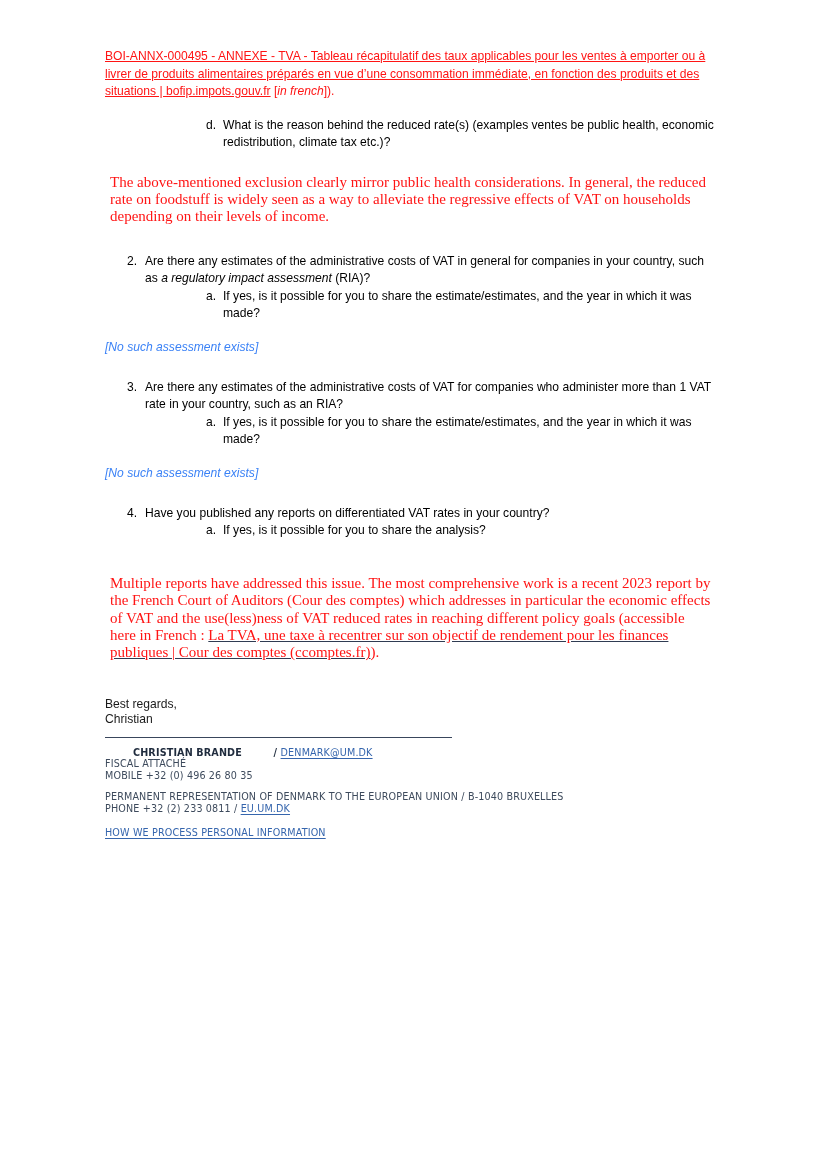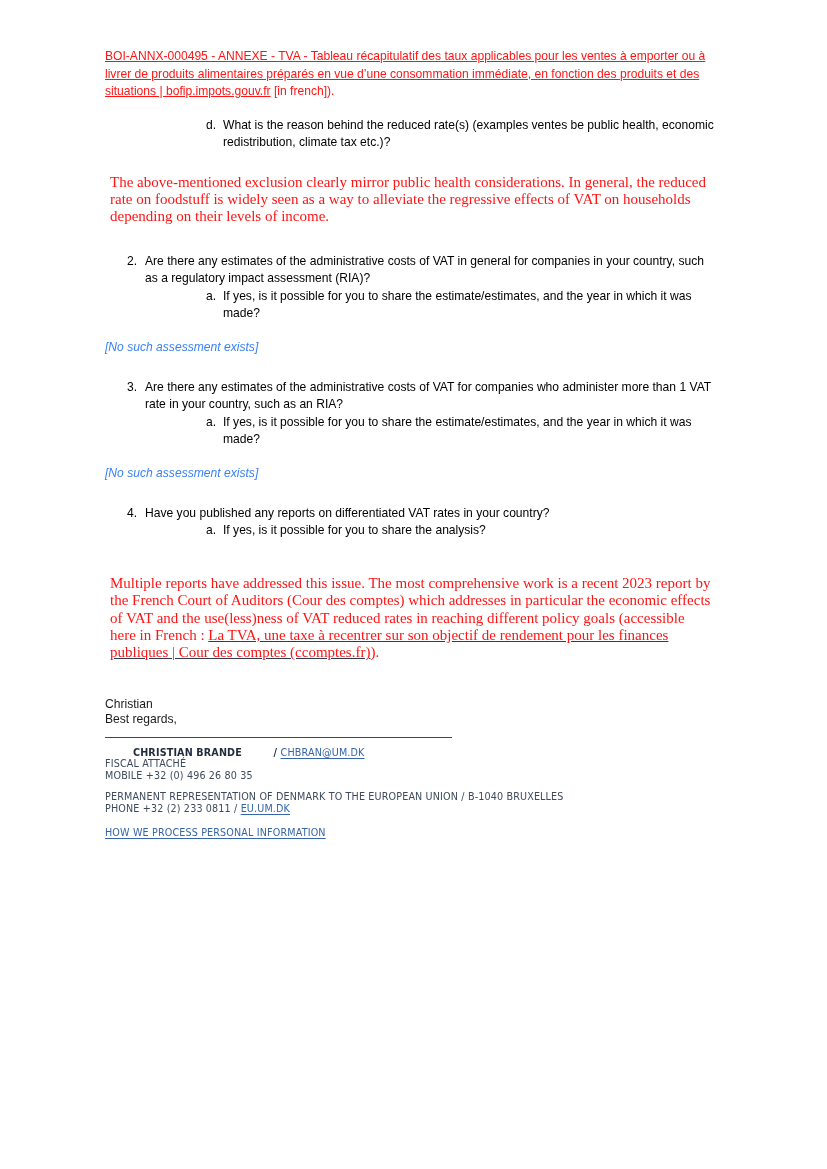--- a/index.html
+++ b/index.html
@@ -18,21 +18,21 @@
     background: #ffffff;
     margin: 0 auto;
     overflow: hidden;
   }
   .content {
     position: absolute;
     left: 105px;
     top: 48px;
     width: 612px;
   }
-  .ital { }
+  .ital { font-style: italic; }
 
   
   .toplink {
     font-size: 12.1px;
     line-height: 17.6px;
     color: #ff1414;
     margin: 0 0 16px 0;
     text-align: left;
   }
   .toplink .u {
@@ -208,26 +208,26 @@
       <span class="mk">a.</span>
       <span>If yes, is it possible for you to share the analysis?</span>
     </div>
 
     <div class="sp-30"></div>
 
     <p class="answer"><span>Multiple reports have addressed this issue. The most comprehensive work is a recent 2023 report by the French Court of Auditors (Cour des comptes) which addresses in particular the economic effects of VAT and the use(less)ness of VAT reduced rates in reaching different policy goals (accessible here in French : </span><span class="inlink">La TVA, une taxe à recentrer sur son objectif de rendement pour les finances publiques | Cour des comptes (ccomptes.fr)</span><span>).</span></p>
 
     <div class="sp-30"></div>
 
+    <p class="sig">Best regards,</p>
     <p class="sig">Christian</p>
-    <p class="sig">Best regards,</p>
 
     <div class="rule"></div>
 
-    <p class="foot"><span class="foot-b">CHRISTIAN BRANDE</span><span class="foot-b"> / </span><span class="lnk">CHBRAN@UM.DK</span></p>
+    <p class="foot"><span class="foot-b">CHRISTIAN BRANDE</span><span class="foot-b"> / </span><span class="lnk">DENMARK@UM.DK</span></p>
     <p class="foot">FISCAL ATTACHÉ</p>
     <p class="foot">MOBILE +32 (0) 496 26 80 35</p>
 
     <div class="foot-gap"></div>
 
     <p class="foot">PERMANENT REPRESENTATION OF DENMARK TO THE EUROPEAN UNION / B-1040 BRUXELLES</p>
     <p class="foot"><span>PHONE +32 (2) 233 0811 / </span><span class="lnk">EU.UM.DK</span></p>
 
     <div class="foot-gap-s"></div>
 

